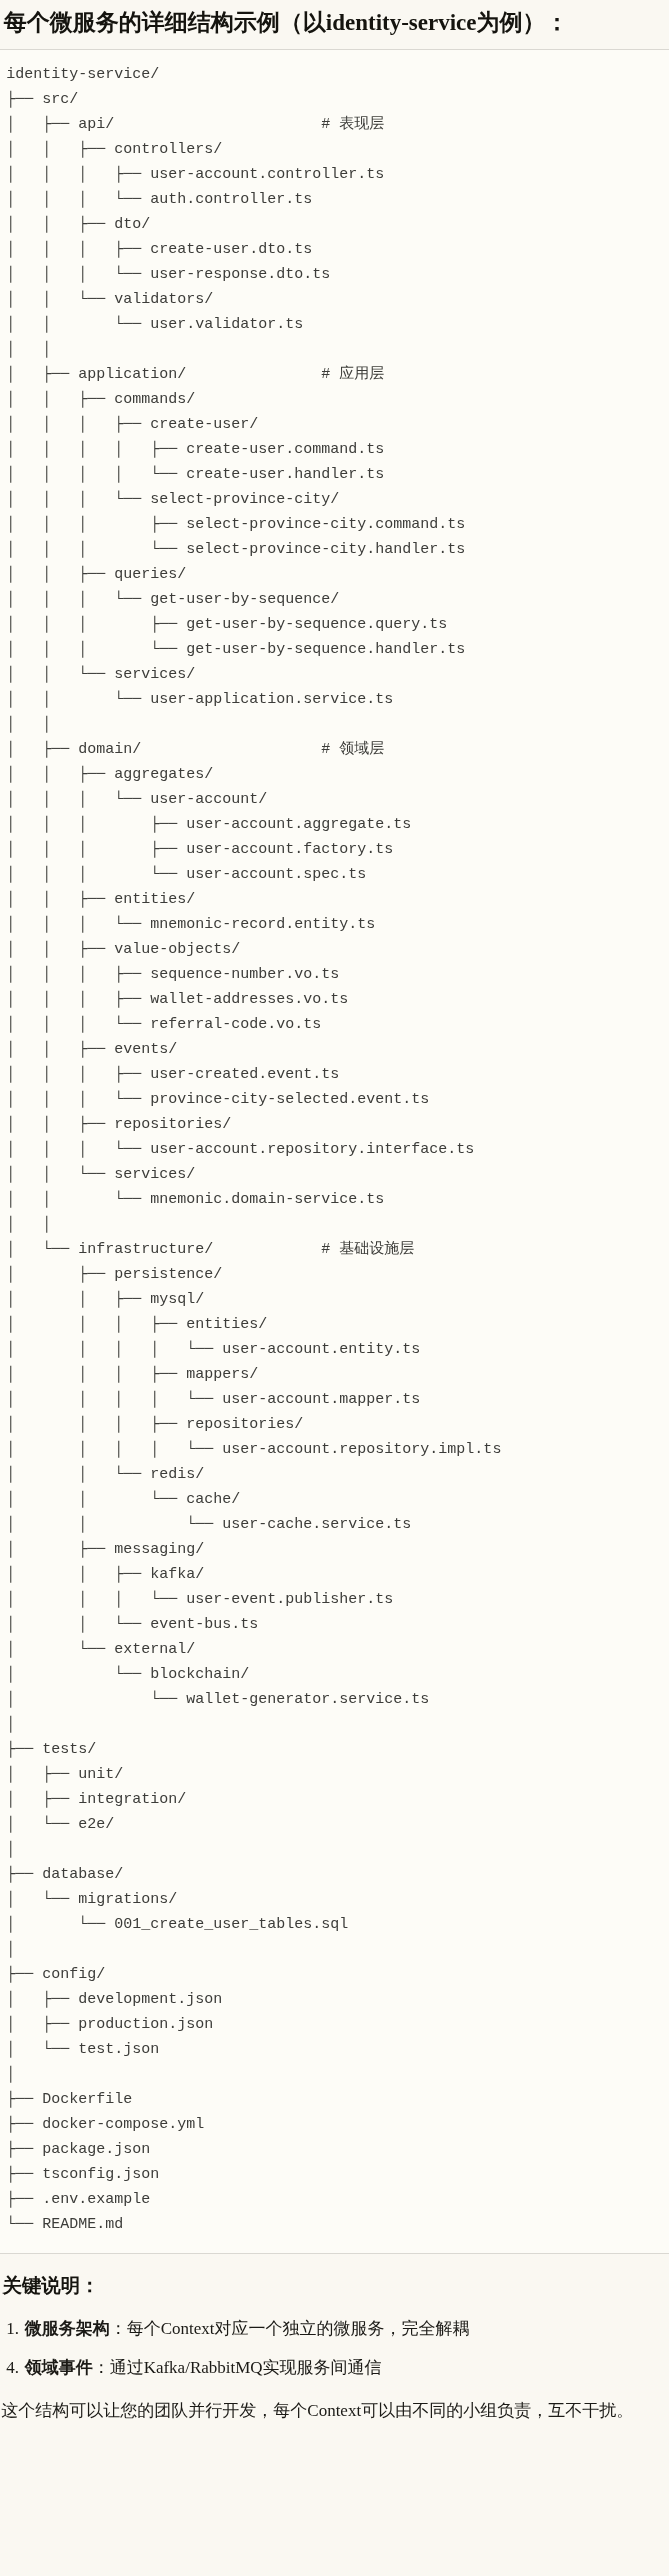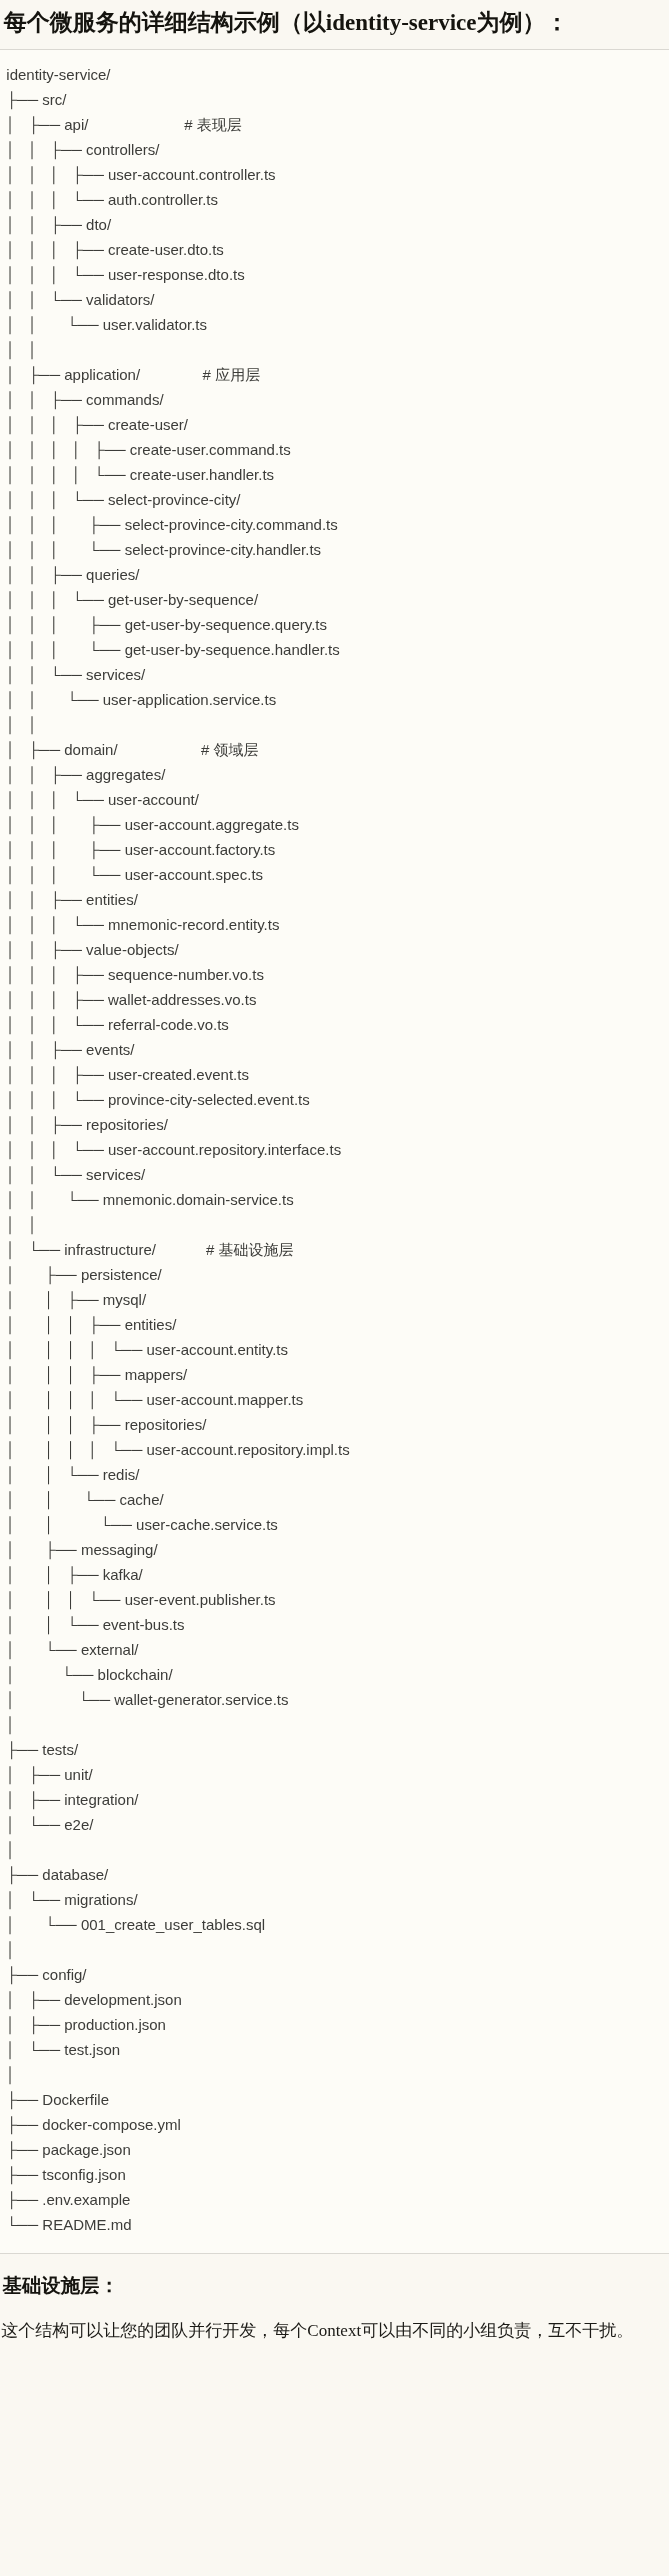--- a/index.html
+++ b/index.html
@@ -31,21 +31,21 @@
     margin-top:10px;
     width:669px;
     background:var(--code-bg);
     border-top:0.6px solid var(--code-border);
     border-bottom:0.6px solid var(--code-border);
     padding:12px 6.3px 15.6px 6.3px;
     overflow:hidden;
   }
   .code-block pre{
     margin:0;
-    font-family:Liberation Sans, sans-serif;
+    font-family:Liberation Mono, monospace;
     font-size:15px;
     line-height:25px;
     color:var(--code-text);
     white-space:pre;
   }
   .notes-title{
     margin:19px 0 19px 2.5px;
     font-size:19.4px;
     line-height:26px;
     font-weight:700;
@@ -160,24 +160,30 @@
 │   └── test.json
 │
 ├── Dockerfile
 ├── docker-compose.yml
 ├── package.json
 ├── tsconfig.json
 ├── .env.example
 └── README.md</pre>
 </div>
 
-<h2 class="notes-title">基础设施层：</h2>
+<h2 class="notes-title">关键说明：</h2>
 
 <div class="notes">
+  <div class="note">
+    <span class="note-num">1.</span><span class="note-label">微服务架构</span><span class="note-text">：每个Context对应一个独立的微服务，完全解耦</span>
+  </div>
 
 
 
+  <div class="note">
+    <span class="note-num">4.</span><span class="note-label">领域事件</span><span class="note-text">：通过Kafka/RabbitMQ实现服务间通信</span>
+  </div>
 
 
 </div>
 
 <p class="footer-para">这个结构可以让您的团队并行开发，每个Context可以由不同的小组负责，互不干扰。</p>
 
 
 </body></html>

